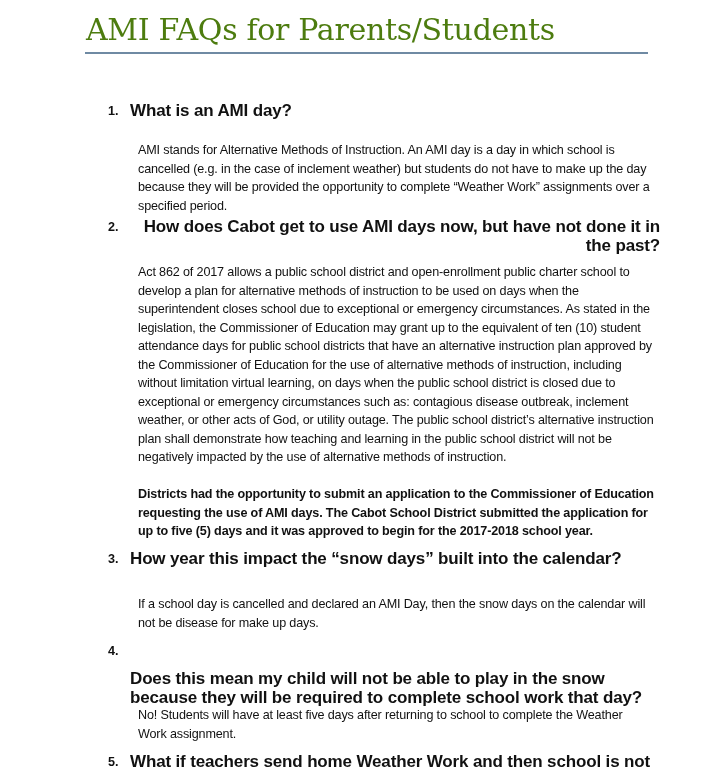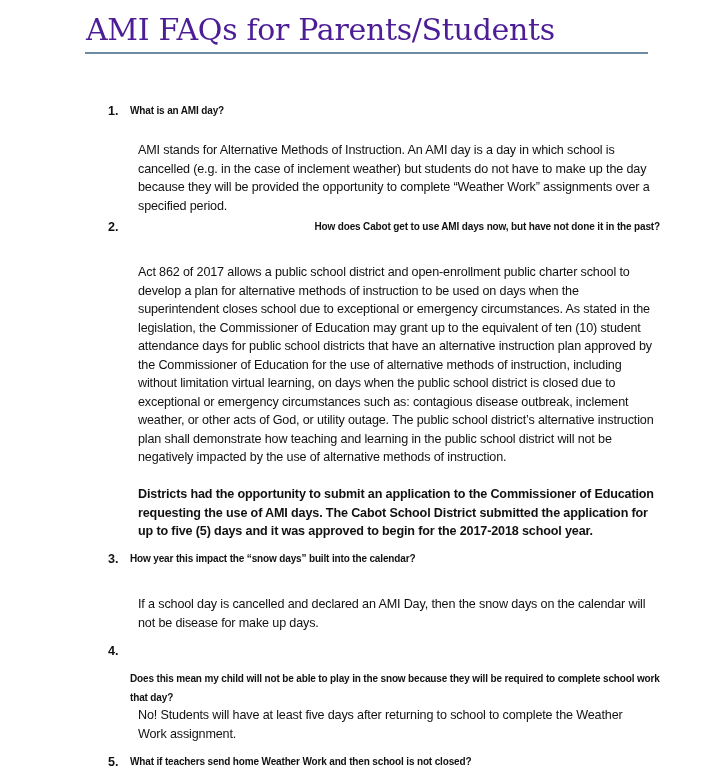--- a/index.html
+++ b/index.html
@@ -24,21 +24,21 @@
     }
     .title {
       position: absolute;
       left: 86px;
       top: 8px;
       margin: 0;
       font-family: "DejaVu Serif", "Liberation Serif", serif;
       font-weight: normal;
       font-size: 30px;
       letter-spacing: -0.3px;
-      color: #4c1d95;
+      color: #4d7c0f;
       white-space: nowrap;
       line-height: 44px;
     }
     .title-rule {
       position: absolute;
       left: 85px;
       top: 52px;
       width: 563px;
       height: 0;
       border-top: 2px solid #6f8aa3;
@@ -63,21 +63,21 @@
       font-weight: bold;
       font-size: 12.6px;
       line-height: 18.5px;
       white-space: nowrap;
     }
     .faq-q {
       position: absolute;
       left: 130px;
       width: 530px;
       font-weight: bold;
-      font-size: 10px;
+      font-size: 17px;
       line-height: 18.5px;
       letter-spacing: -0.15px;
     }
     .faq-a {
       position: absolute;
       left: 130px;
       width: 532px;
       font-size: 12.6px;
       line-height: 18.5px;
       letter-spacing: -0.15px;

